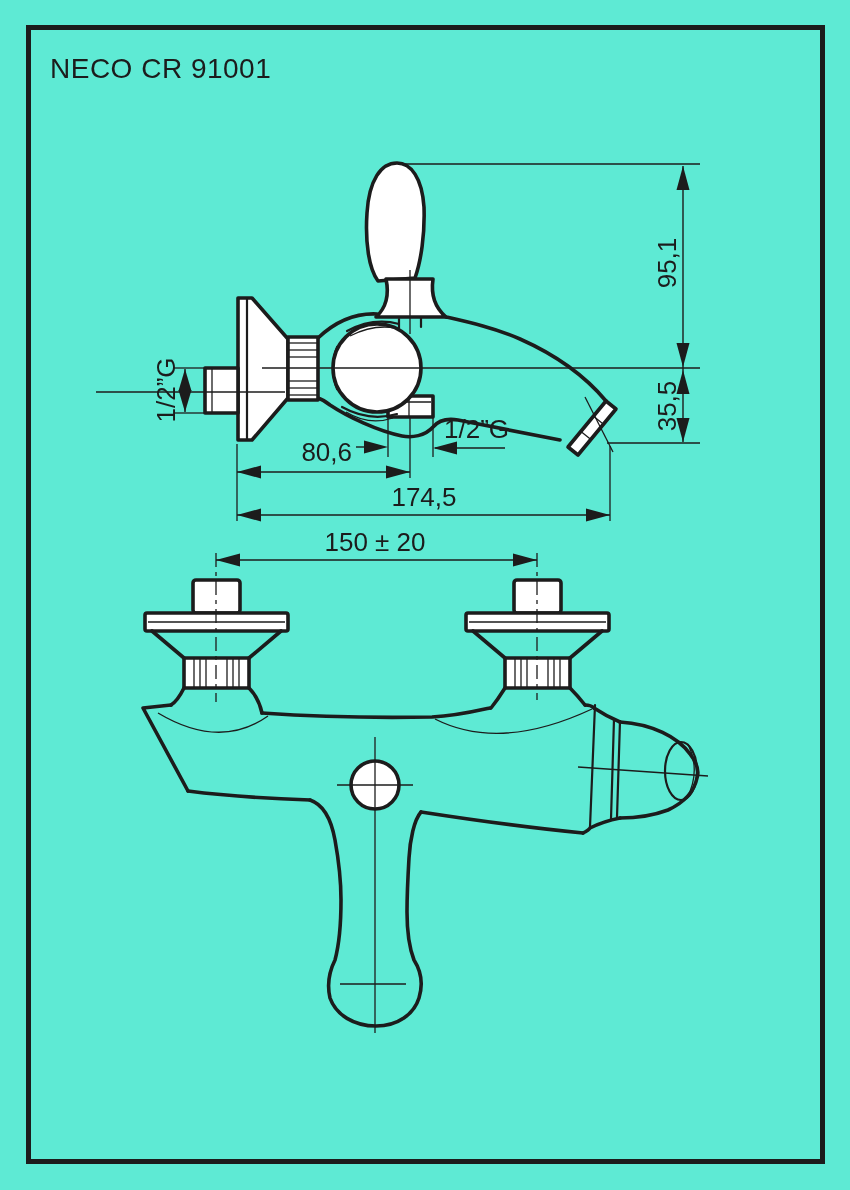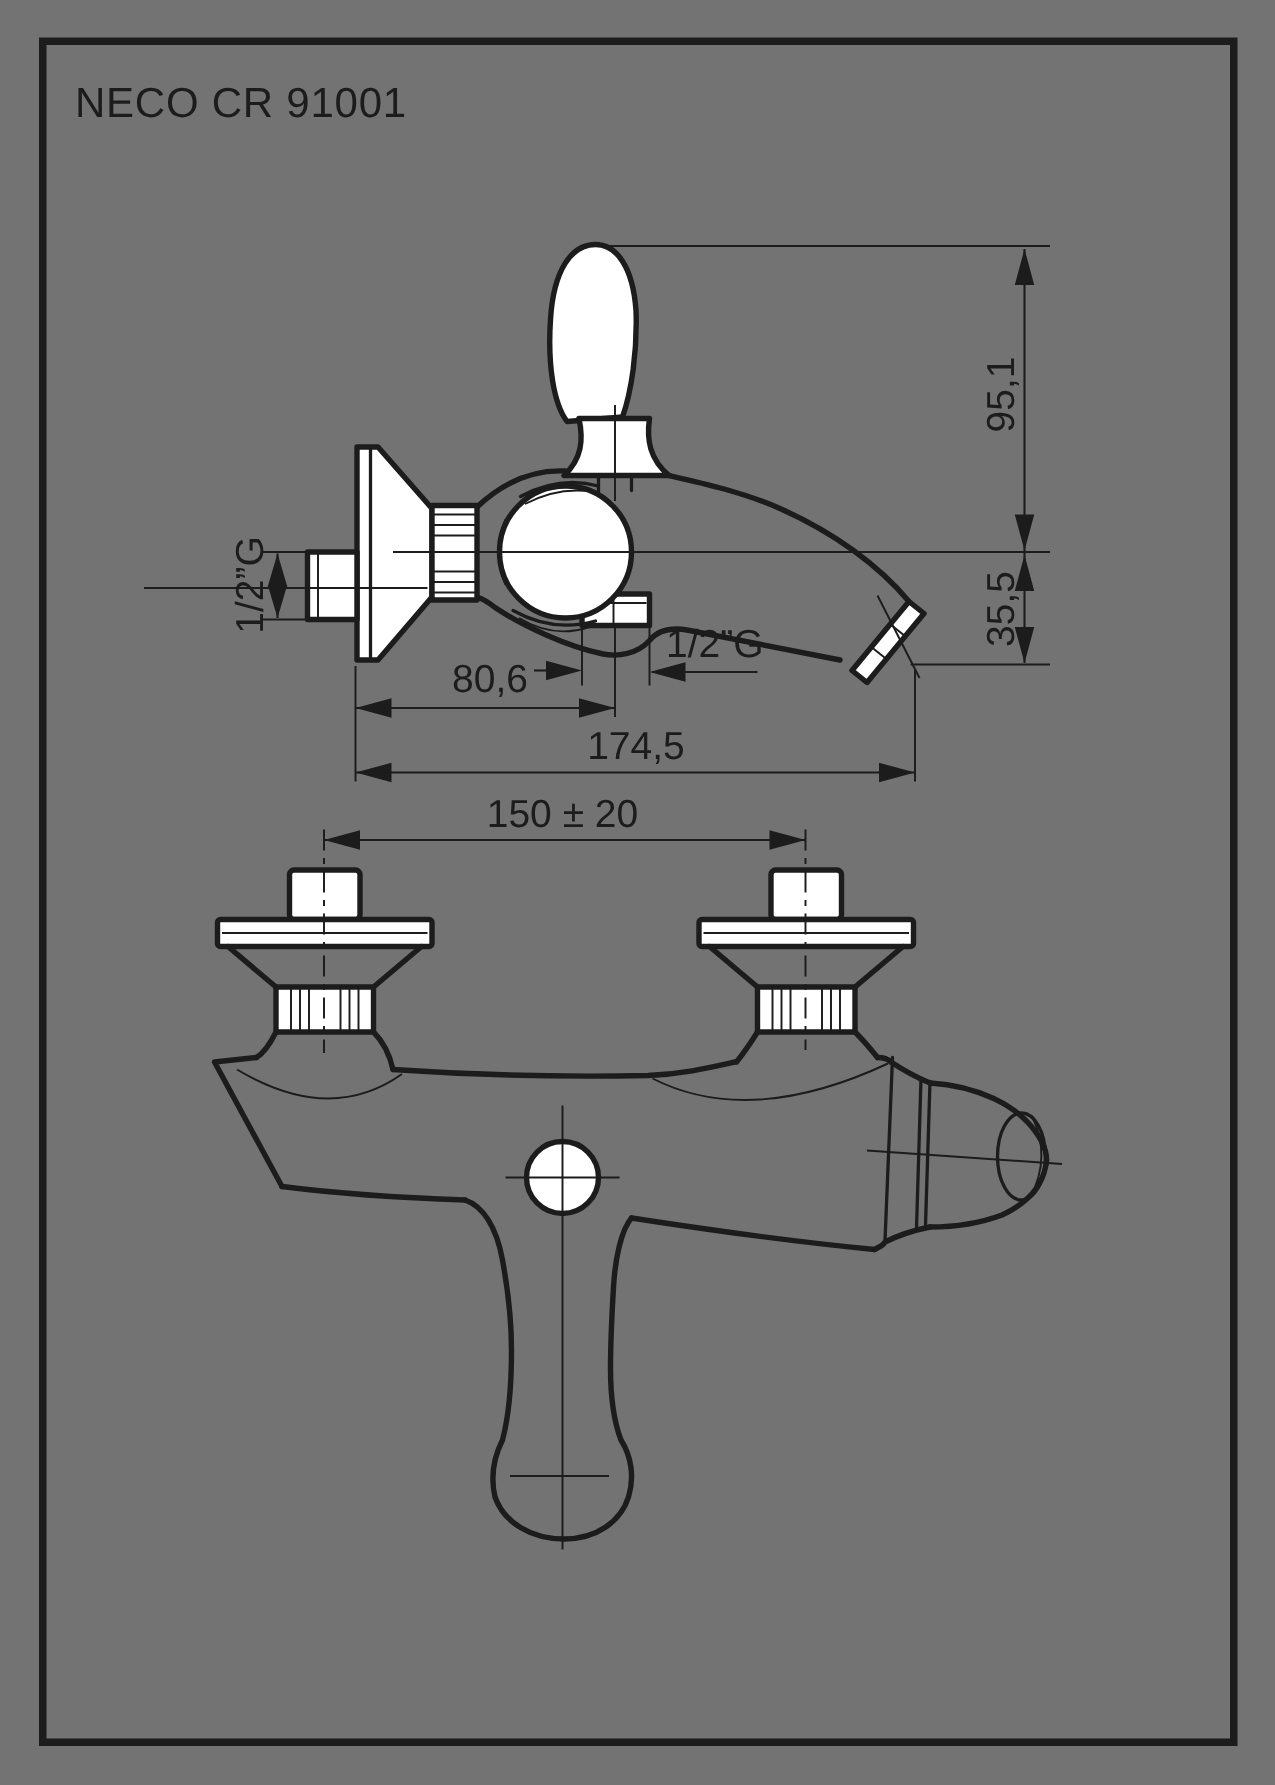--- a/index.html
+++ b/index.html
@@ -7,21 +7,21 @@
     padding: 0;
     background: #ffffff;
     width: 850px;
     height: 1190px;
     font-family: "Liberation Sans", sans-serif;
   }
   .sheet {
     position: relative;
     width: 850px;
     height: 1190px;
-    background: #737373;
+    background: #5eead4;
   }
   svg { display: block; }
   .t-title {
     font-size: 28px;
     fill: #1c1c1c;
     letter-spacing: 0.5px;
   }
   .t-dim {
     font-size: 26px;
     fill: #1c1c1c;

